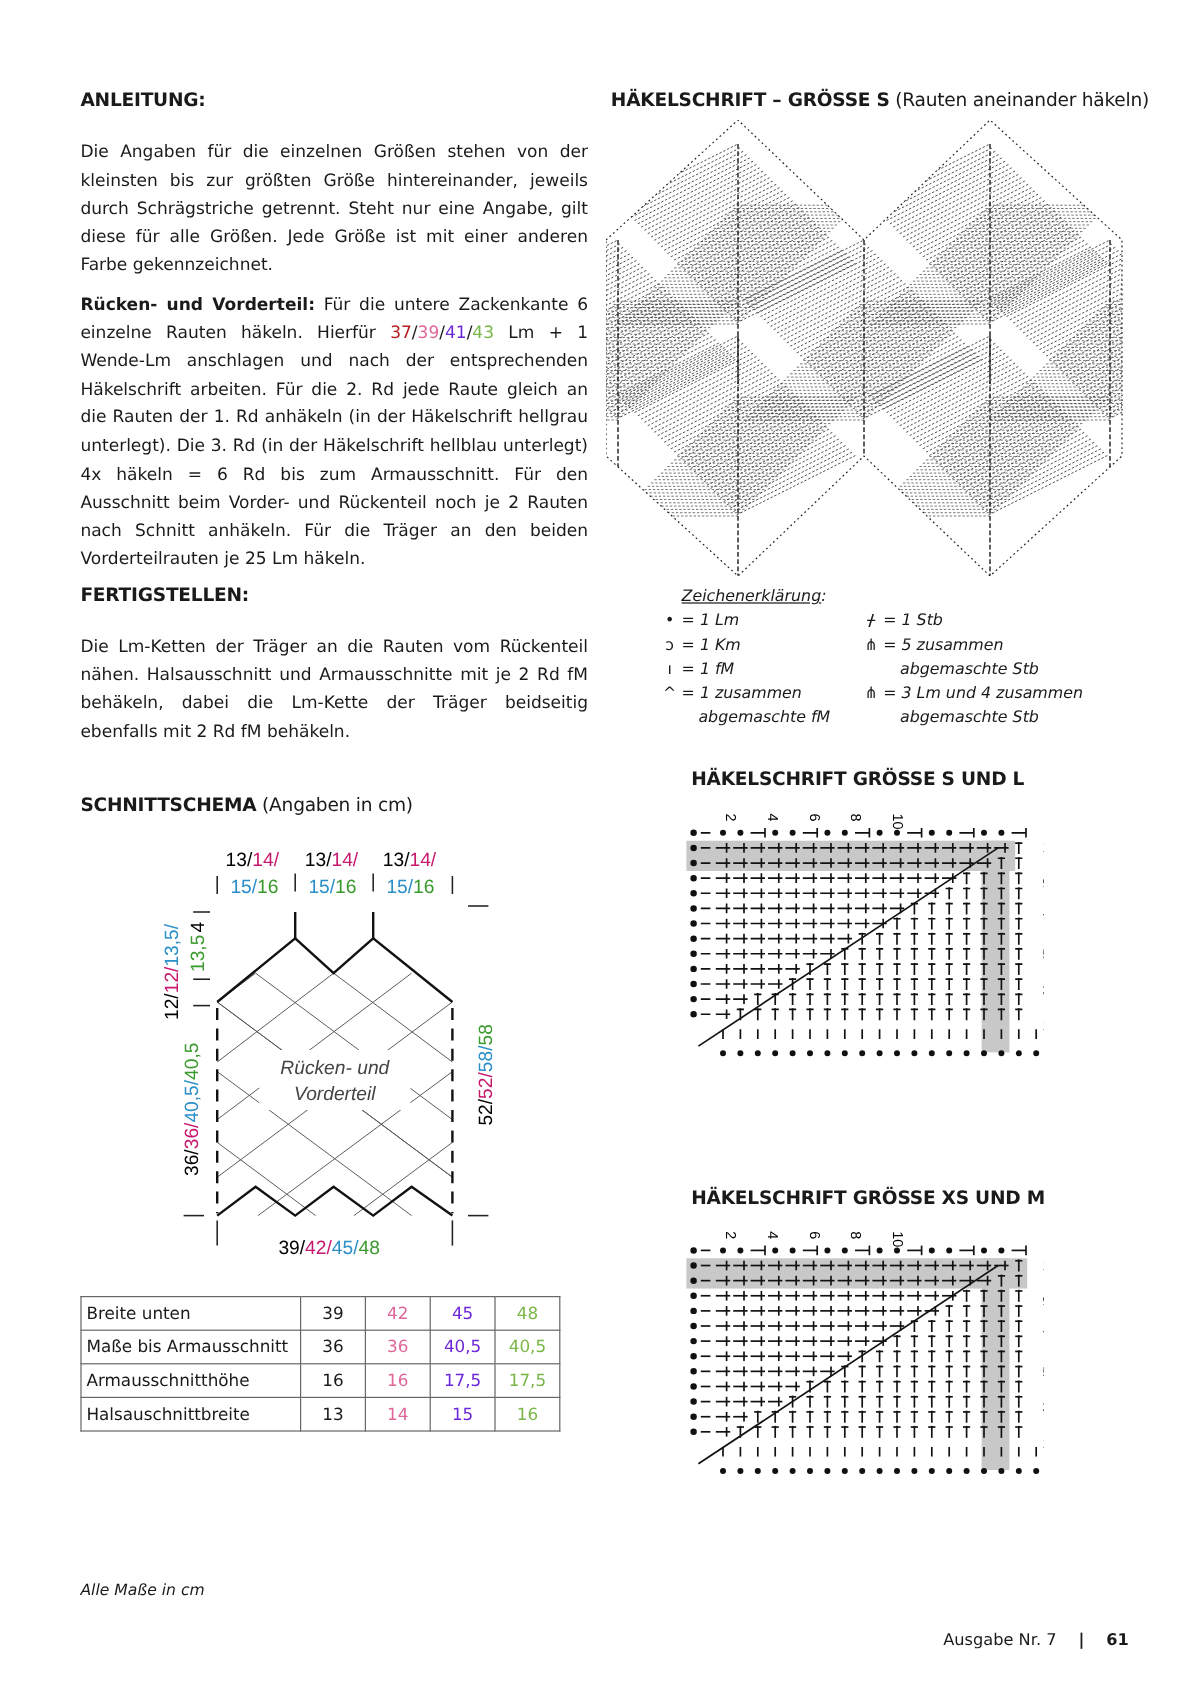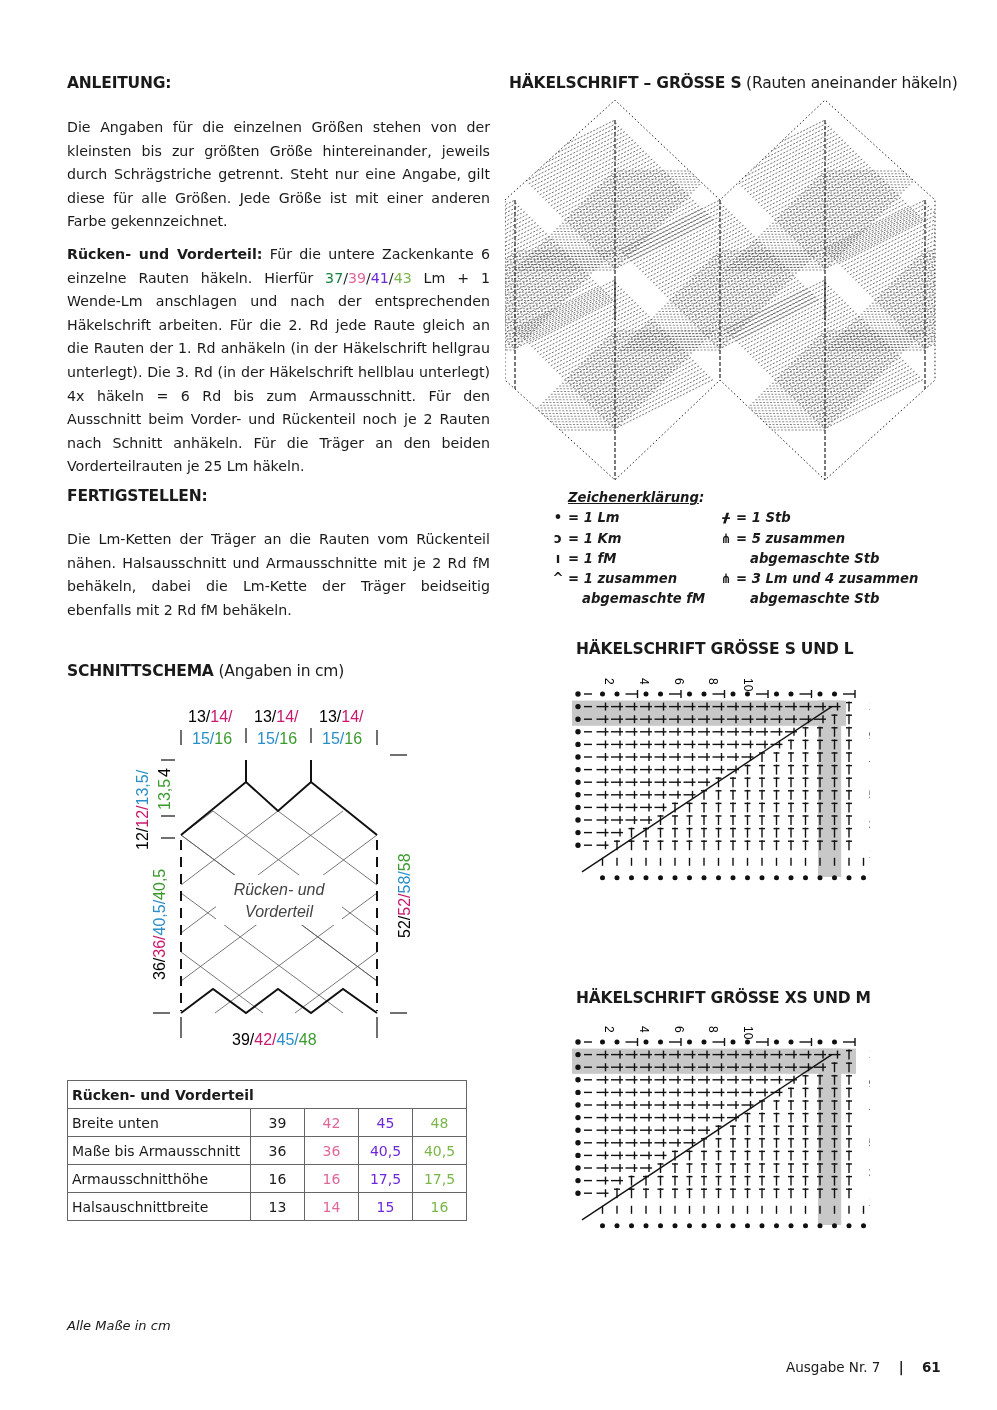--- a/index.html
+++ b/index.html
@@ -3,21 +3,21 @@
 <meta charset="utf-8">
 <style>
   html, body { margin:0; padding:0; background:#fff; }
   body { width:997px; height:1410px; position:relative; overflow:hidden; color:#1a1a1a;
          font-family:"DejaVu Sans", "Liberation Sans", sans-serif; }
   .abs { position:absolute; }
   h2 { margin:0; font-size:15.5px; font-weight:bold; letter-spacing:-0.2px; }
   h2 .sub { font-weight:normal; }
   .para { font-size:14.2px; line-height:23.6px; margin:0; }
   .just { text-align:justify; }
-  .c-xs { color:#15803d; } .c-s { color:#e0669a; } .c-m { color:#6d28d9; } .c-l { color:#7ab648; }
+  .c-xs { color:#b91c1c; } .c-s { color:#e0669a; } .c-m { color:#6d28d9; } .c-l { color:#7ab648; }
   .legend { font-size:13.2px; font-style:italic; line-height:20.3px; }
   .legend .row { display:flex; align-items:center; height:20.3px; }
   .legend .sym { width:20px; text-align:center; font-style:normal; }
   table.sizes { border-collapse:collapse; font-size:14px; }
   table.sizes td { border:1.5px solid #666; height:27px; padding:0 4px; }
   table.sizes td.lbl { width:174px; }
   table.sizes td.num { width:45px; text-align:center; }
   .b { font-weight:bold; }
   .footer { font-size:13.5px; }
   svg text { font-family:"Liberation Sans", sans-serif; }
@@ -105,23 +105,20 @@
     <polyline points="61,318 93,294 126,318 158,294 191,318 223,294 257,318"></polyline>
   </g>
   <g stroke="#111" stroke-width="2" stroke-dasharray="10,7">
     <line x1="61" y1="145" x2="61" y2="316"></line>
       <line x1="257" y1="145" x2="257" y2="316"></line>
   </g>
 </svg>
 
 <table class="sizes abs" style="left:67px;top:1080px;">
   <tbody>
-  <tr>
-    <td class="b" colspan="5">Rücken- und Vorderteil</td>
-  </tr>
   <tr>
     <td class="lbl">Breite unten</td>
         <td class="num">39</td>
         <td class="num c-s">42</td>
         <td class="num c-m">45</td>
         <td class="num c-l">48</td>
   </tr>
   <tr>
     <td class="lbl">Maße bis Armausschnitt</td>
         <td class="num">36</td>
@@ -688,21 +685,21 @@
         <line x1="313.5" y1="236.5" x2="413.5" y2="236.5" stroke-dasharray="2,1.5" stroke-opacity="0.8"></line>
         <line x1="316.25" y1="233.75" x2="416.25" y2="233.75" stroke-dasharray="2,1.5" stroke-opacity="0.8"></line>
         <line x1="319" y1="231" x2="419" y2="231" stroke-dasharray="2,1.5" stroke-opacity="0.8"></line>
         <line x1="320" y1="180" x2="320" y2="380" stroke="#222" stroke-width="1.2" stroke-dasharray="4,2"></line>
       </g>
     </g>
     <path d="M-5,-5 H445 V385 H-5 Z M0,100 L110,0 L215,100 L320,0 L430,100 L430,280 L320,380 L215,280 L110,380 L0,280 Z" fill="#fff" fill-rule="evenodd" stroke="none"></path>
     <polygon points="0,100 110,0 215,100 320,0 430,100 430,280 320,380 215,280 110,380 0,280" fill="none" stroke="#222" stroke-width="1" stroke-dasharray="1.5,2.5"></polygon>
   </svg>
 
-<div class="abs legend" style="left:548px;top:488px;width:380px;font-weight:bold;">
+<div class="abs legend" style="left:548px;top:488px;width:380px;">
   <div style="padding-left:20px;"><span style="text-decoration:underline;">Zeichenerklärung</span><span>:</span></div>
   <div style="display:flex;">
     <div style="width:168px;" id="legend-left">
         <div class="row">
           <span class="sym">•</span>
           <span>= 1 Lm</span>
         </div>
         <div class="row">
           <span class="sym">ↄ</span>
           <span>= 1 Km</span>

